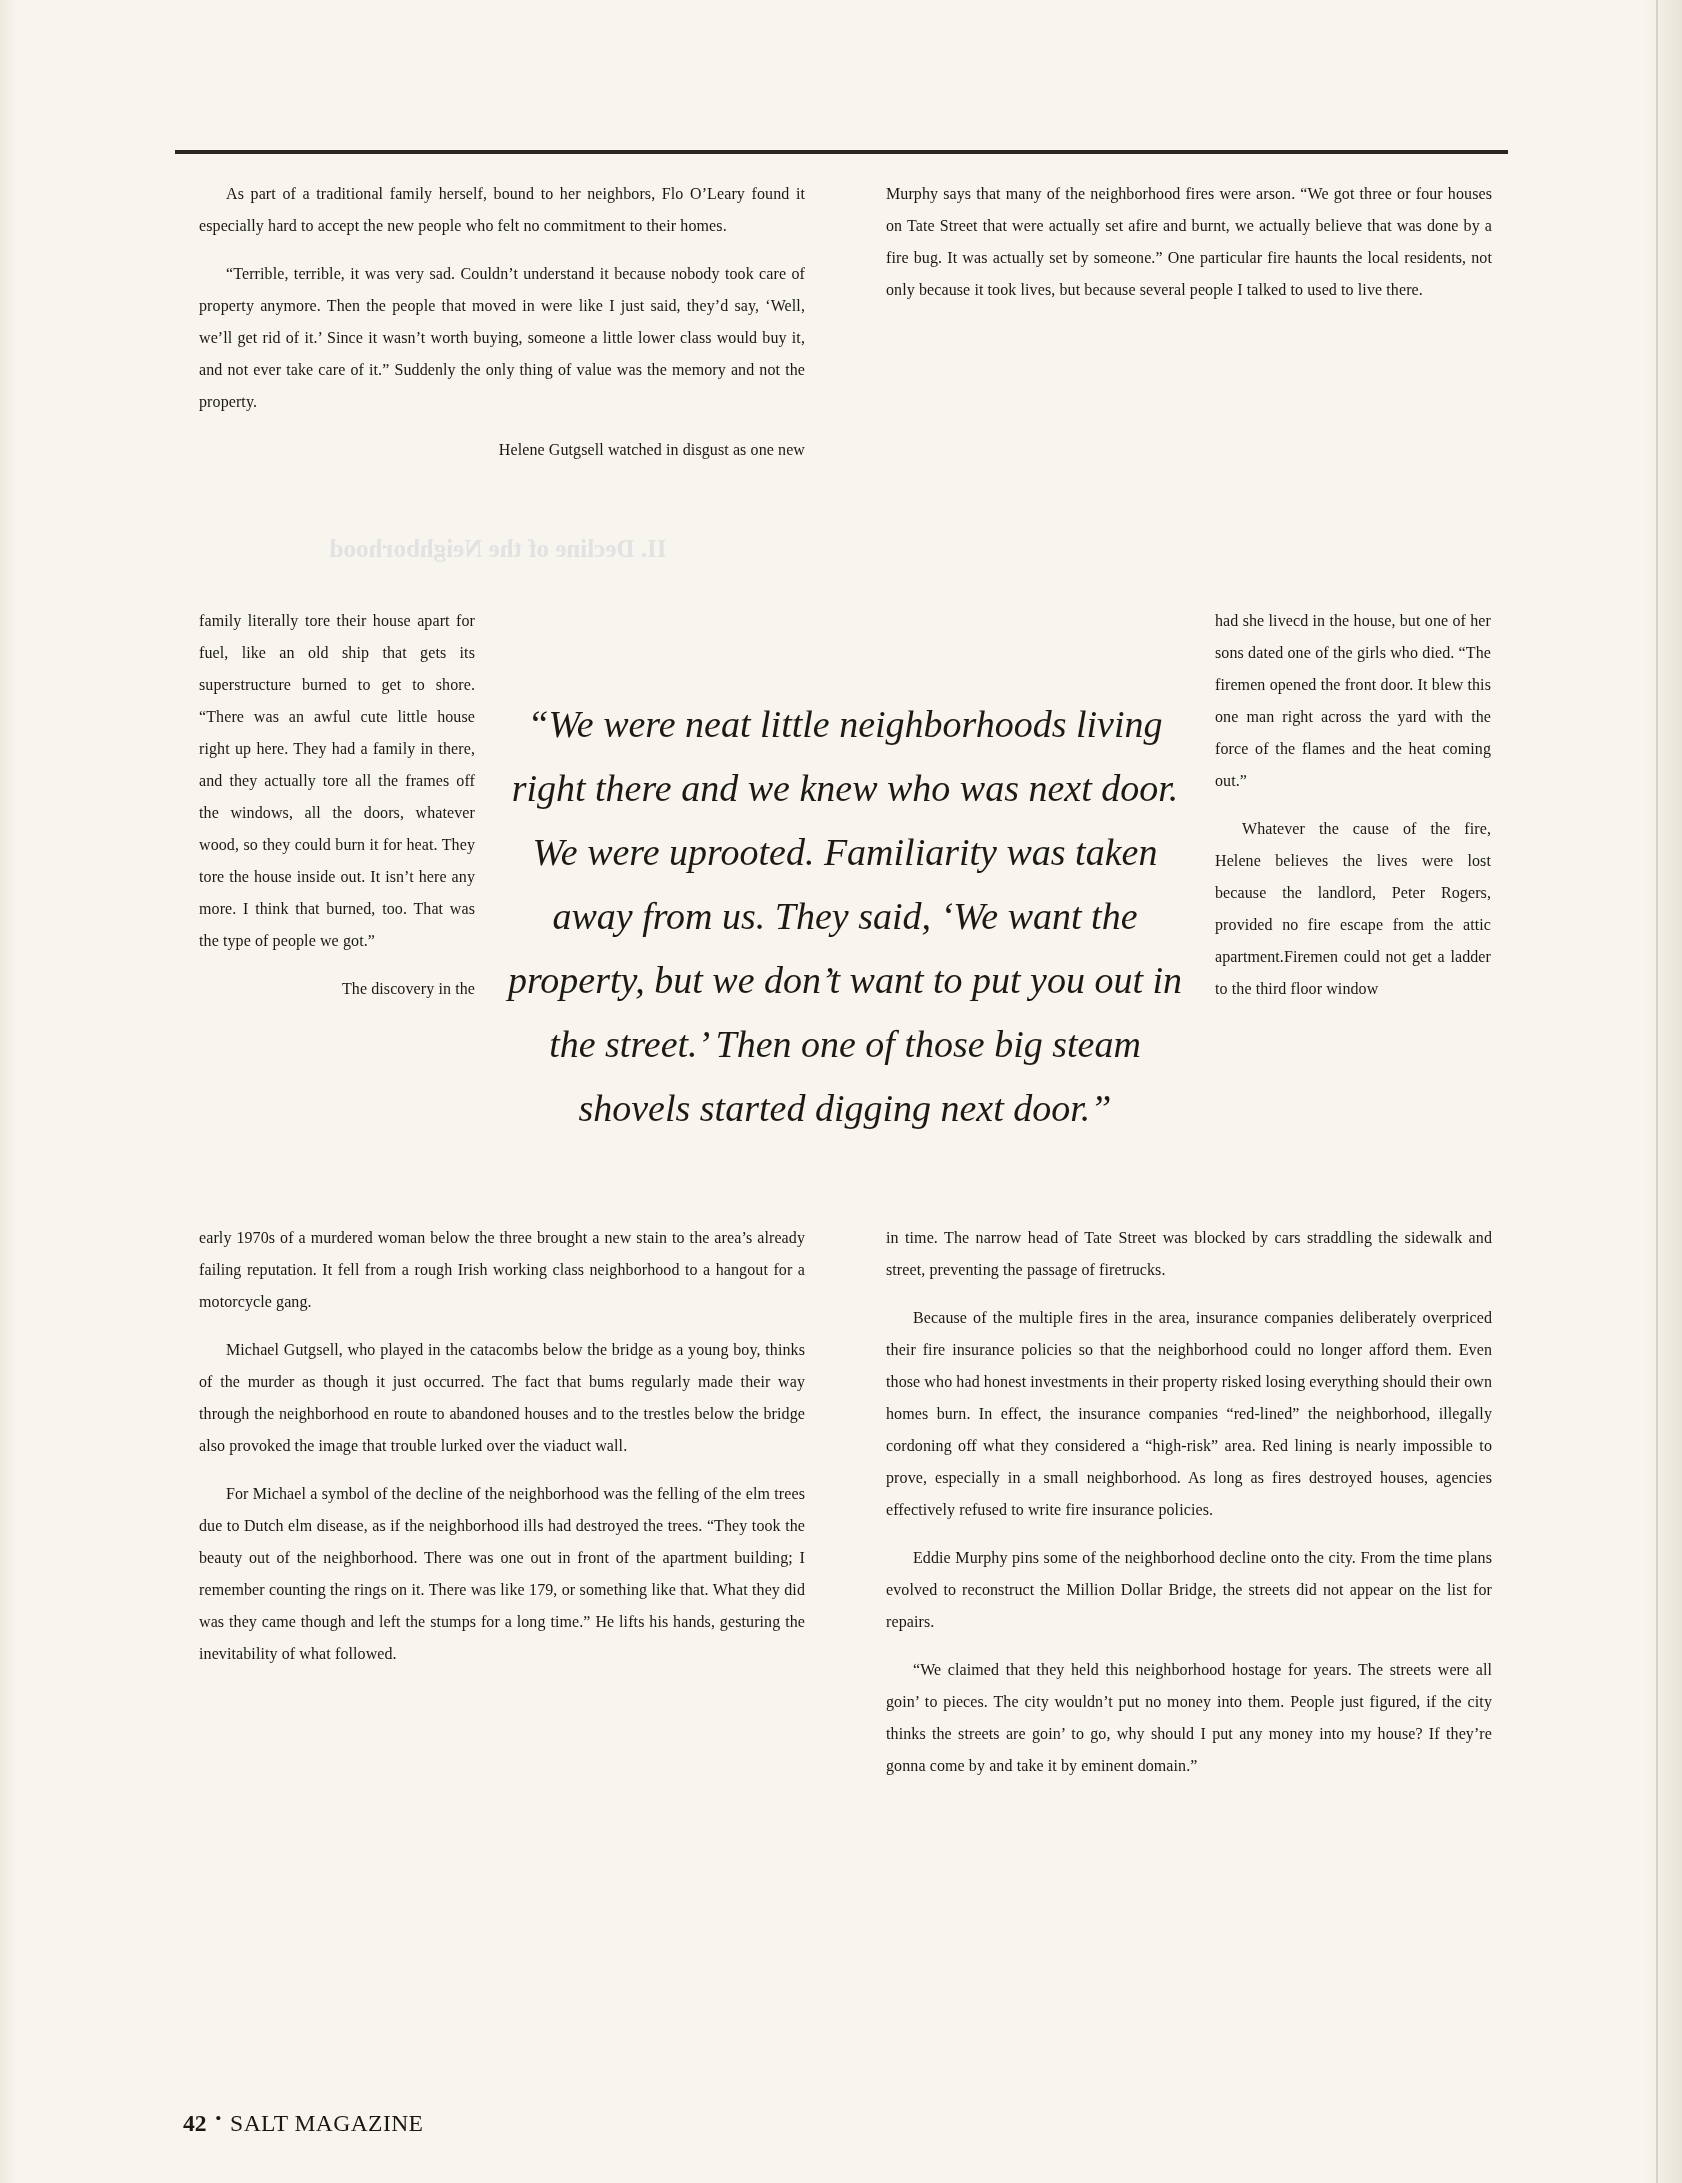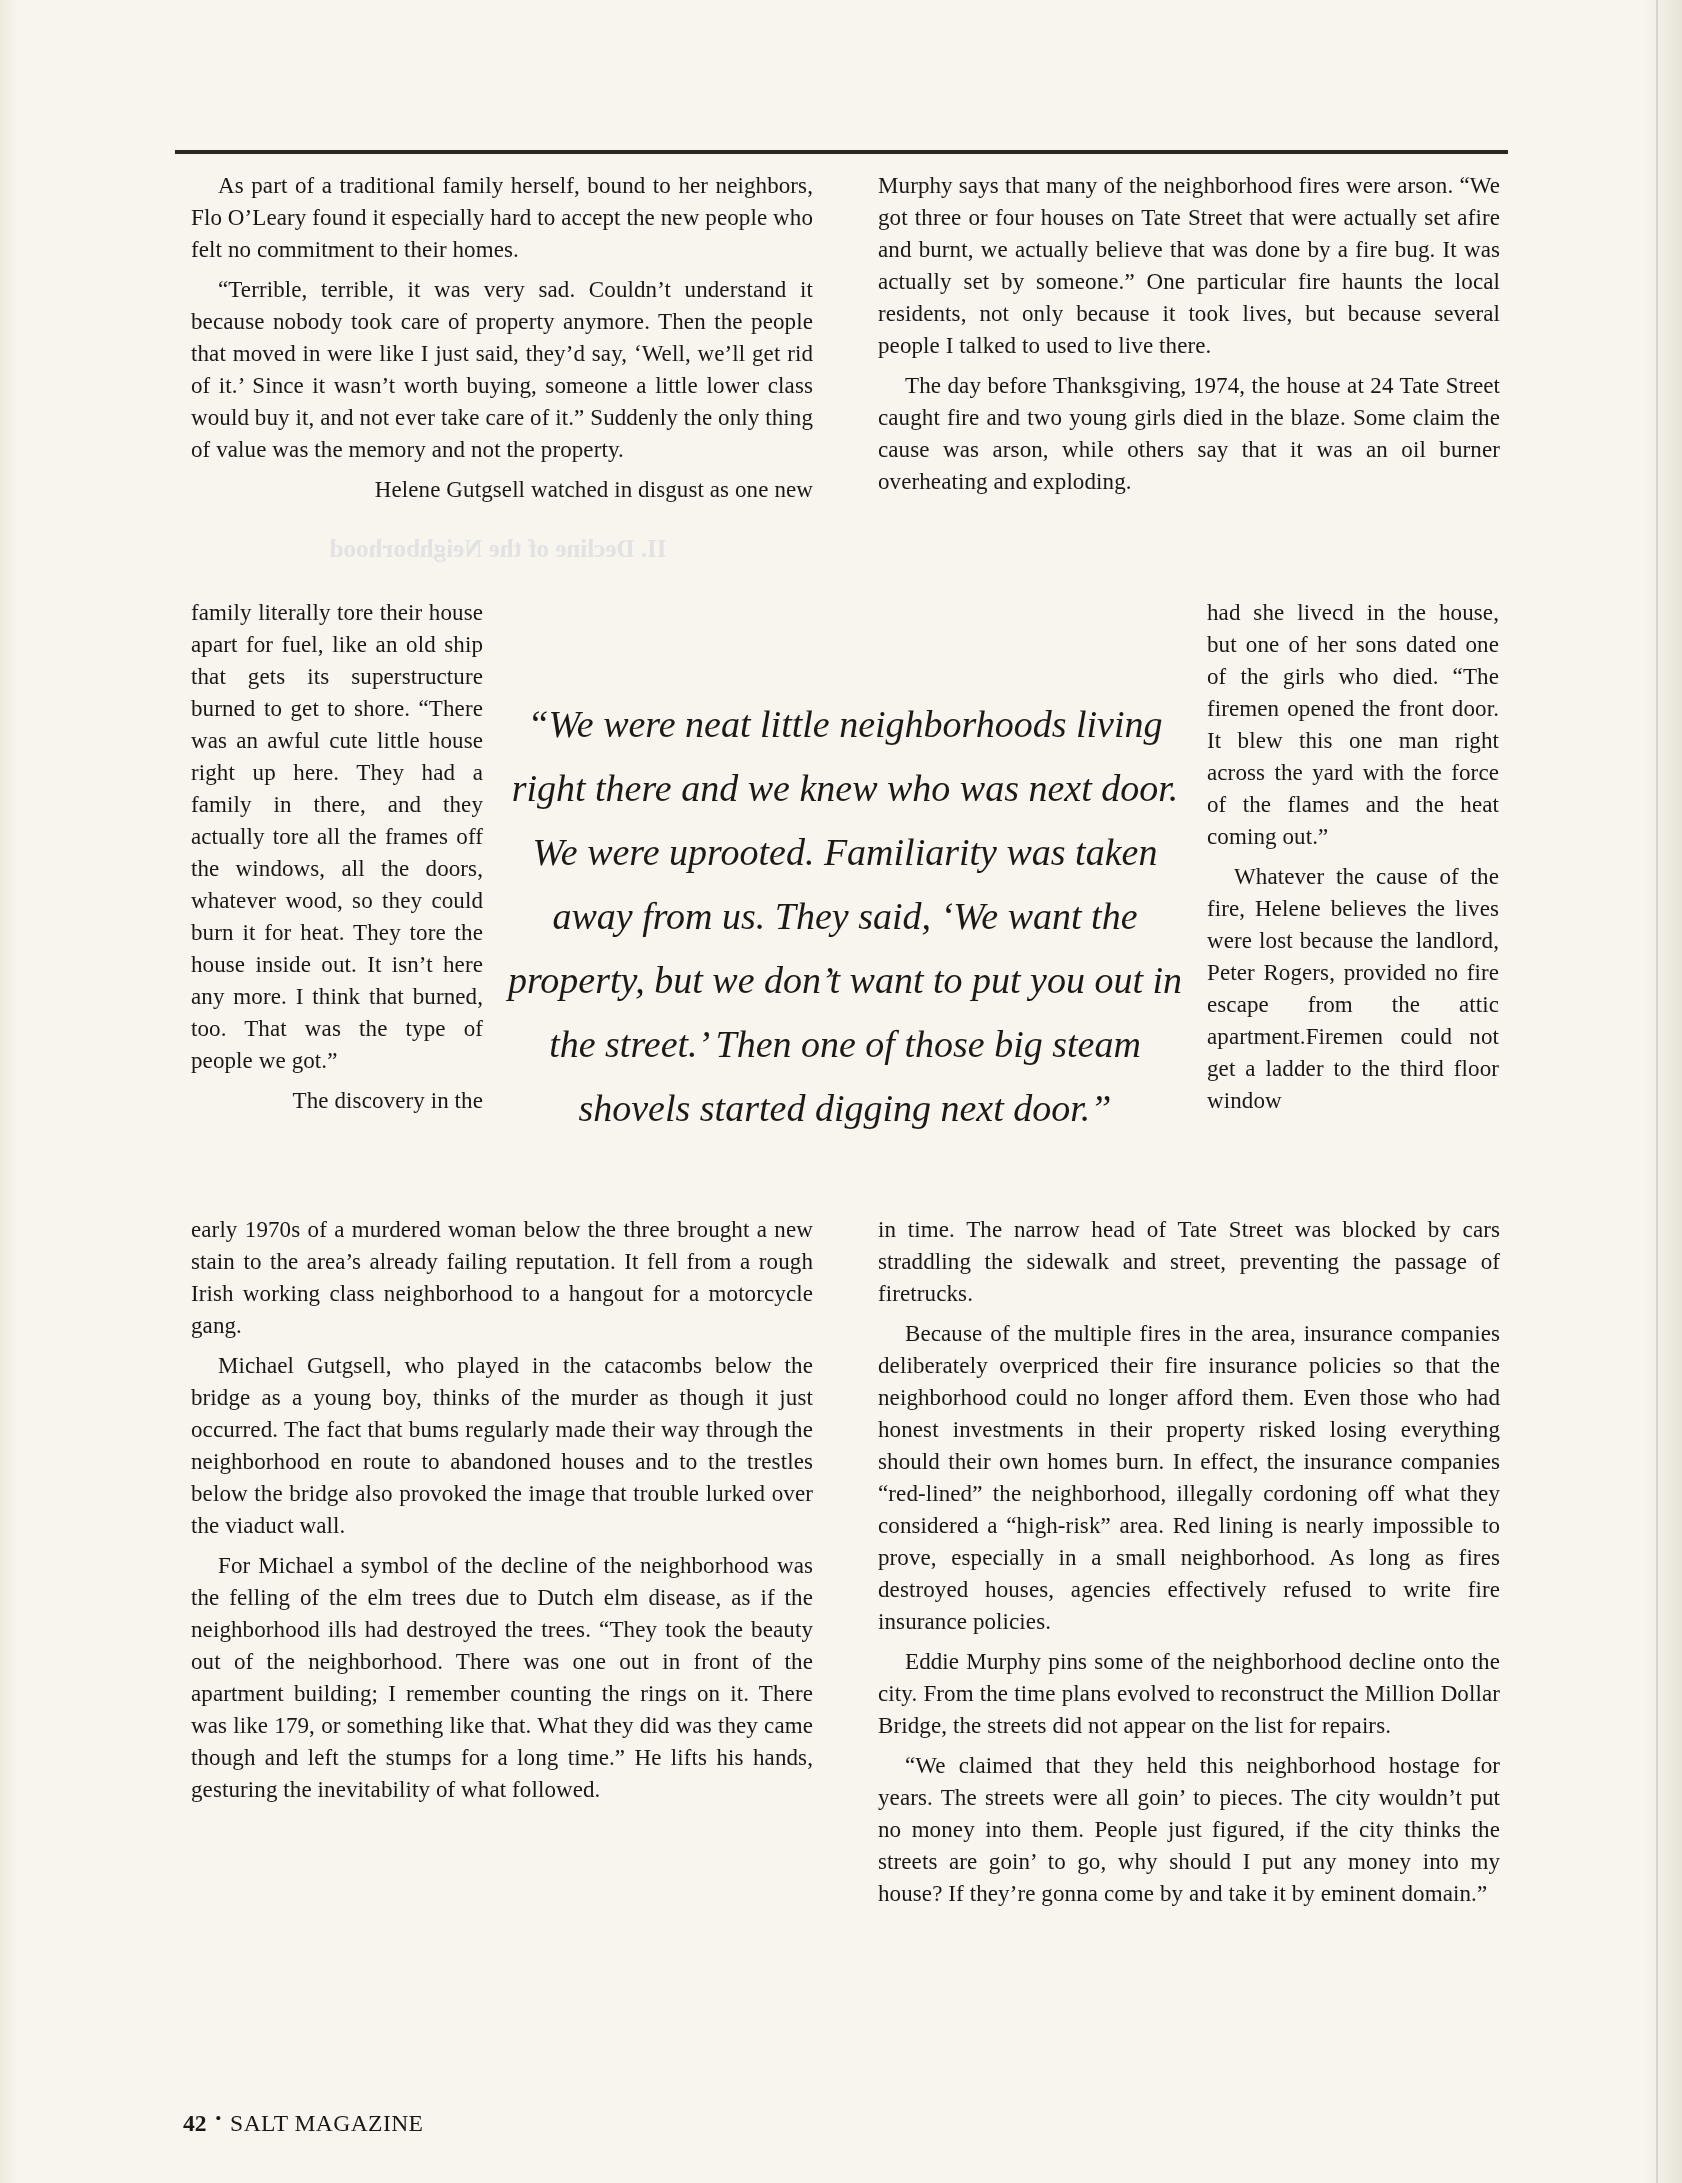--- a/index.html
+++ b/index.html
@@ -28,23 +28,23 @@
     left: 175px;
     top: 150px;
     width: 1333px;
     height: 3.9px;
     background: #2a2620;
   }
   .col {
     position: absolute;
   }
   .col p {
-    margin: 8px;
+    margin: 16px;
     text-align: justify;
-    font-size: 23px;
+    font-size: 16px;
     line-height: 32px;
     letter-spacing: 0.1px;
     color: #1b1713;
   }
   .col p.ind { text-indent: 27px; }
   .col p.single { white-space: nowrap; text-align: right; }
   .left-top    { left: 183px;  top: 162px;  width: 638px; }
   .left-narrow { left: 183px;  top: 589px; width: 308px;  }
   .left-bottom { left: 183px;  top: 1206px; width: 638px; }
   .right-top    { left: 870px; top: 162px;  width: 638px; }
@@ -121,21 +121,20 @@
   <div class="col left-bottom">
       <p class="">early 1970s of a murdered woman below the three brought a new stain to the area’s already failing reputation. It fell from a rough Irish working class neighborhood to a hangout for a motorcycle gang.</p>
       <p class="ind">Michael Gutgsell, who played in the catacombs below the bridge as a young boy, thinks of the murder as though it just occurred. The fact that bums regularly made their way through the neighborhood en route to abandoned houses and to the trestles below the bridge also provoked the image that trouble lurked over the viaduct wall.</p>
       <p class="ind">For Michael a symbol of the decline of the neighborhood was the felling of the elm trees due to Dutch elm disease, as if the neighborhood ills had destroyed the trees. “They took the beauty out of the neighborhood. There was one out in front of the apartment building; I remember counting the rings on it. There was like 179, or something like that. What they did was they came though and left the stumps for a long time.” He lifts his hands, gesturing the inevitability of what followed.</p>
     </div>
 
   <div class="pull-quote">“We were neat little neighborhoods living right there and we knew who was next door. We were uprooted. Familiarity was taken away from us. They said, ‘We want the property, but we don’t want to put you out in the street.’ Then one of those big steam shovels started digging next door.”</div>
 
   <div class="col right-top">
       <p class="">Murphy says that many of the neighborhood fires were arson. “We got three or four houses on Tate Street that were actually set afire and burnt, we actually believe that was done by a fire bug. It was actually set by someone.” One particular fire haunts the local residents, not only because it took lives, but because several people I talked to used to live there.</p>
-      <p class="ind">The day before Thanksgiving, 1974, the house at 24 Tate Street caught fire and two young girls died in the blaze. Some claim the cause was arson, while others say that it was an oil burner overheating and exploding.</p>
     </div>
 
   <div class="col right-narrow">
       <p class="">had she livecd in the house, but one of her sons dated one of the girls who died. “The firemen opened the front door. It blew this one man right across the yard with the force of the flames and the heat coming out.”</p>
       <p class="ind">Whatever the cause of the fire, Helene believes the lives were lost because the landlord, Peter Rogers, provided no fire escape from the attic apartment.Firemen could not get a ladder to the third floor window</p>
     </div>
 
   <div class="col right-bottom">
       <p class="">in time. The narrow head of Tate Street was blocked by cars straddling the sidewalk and street, preventing the passage of firetrucks.</p>
       <p class="ind">Because of the multiple fires in the area, insurance companies deliberately overpriced their fire insurance policies so that the neighborhood could no longer afford them. Even those who had honest investments in their property risked losing everything should their own homes burn. In effect, the insurance companies “red-lined” the neighborhood, illegally cordoning off what they considered a “high-risk” area. Red lining is nearly impossible to prove, especially in a small neighborhood. As long as fires destroyed houses, agencies effectively refused to write fire insurance policies.</p>

